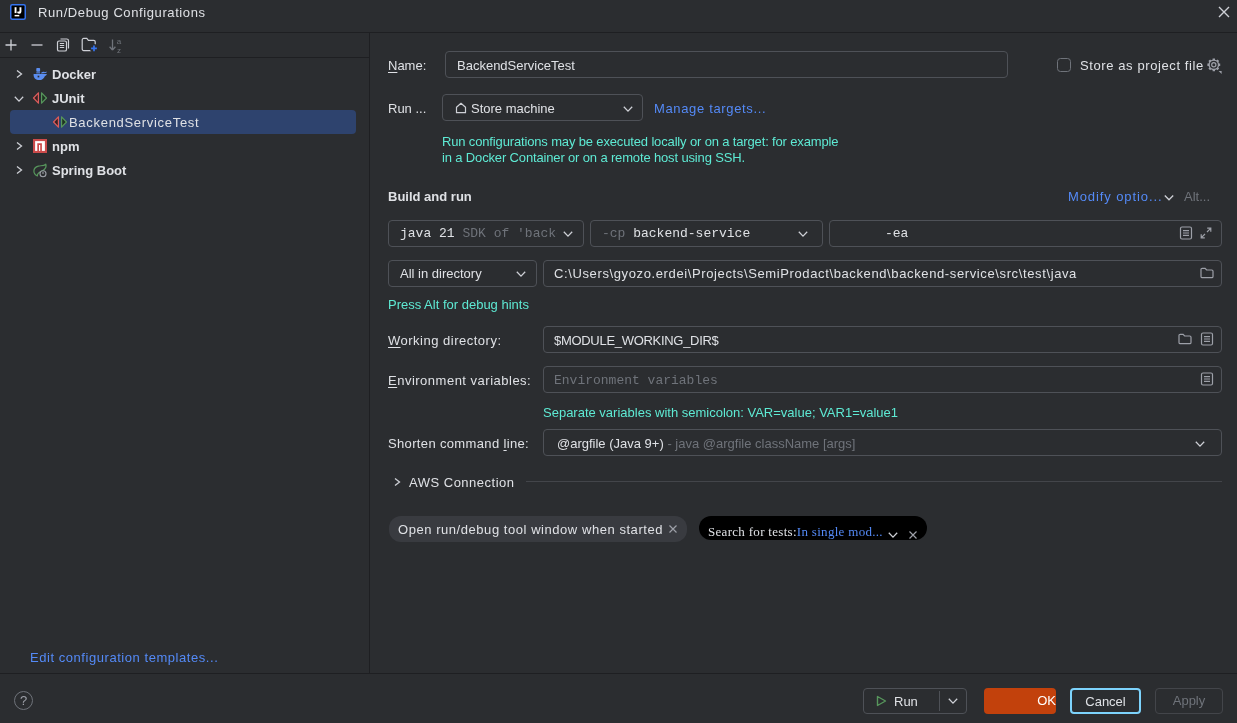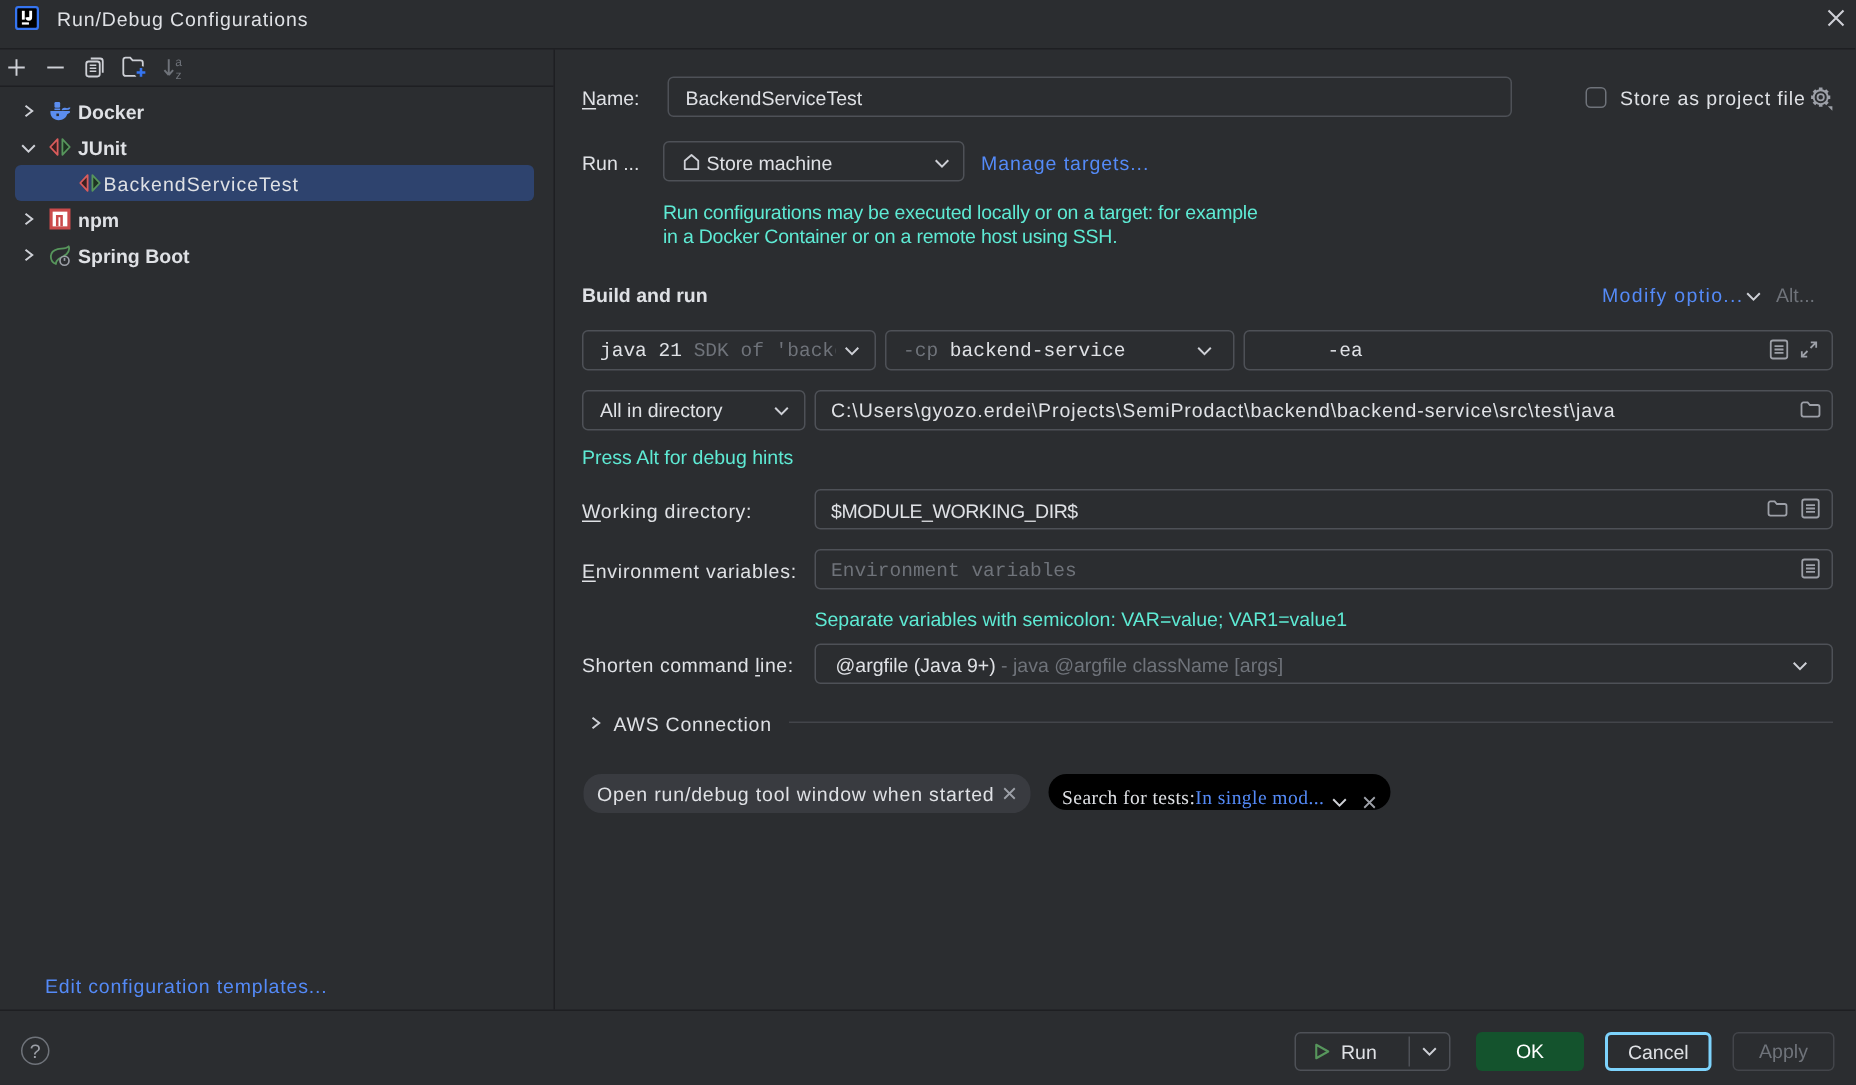--- a/index.html
+++ b/index.html
@@ -225,15 +225,15 @@
 <div class="abs" style="left:14px;top:691px;width:19px;height:19px;border:1px solid #6F737A;border-radius:50%;color:#9DA0A8;text-align:center;line-height:18px;font-size:13px;">?</div>
 <div class="abs" style="left:863px;top:688px;width:104px;height:26px;border:1px solid #4E5157;border-radius:4px;"></div>
 <svg class="abs" style="left:875px;top:694px;" width="13" height="14" viewBox="0 0 13 14">
   <path d="M2.5 2.5 L10.5 7 L2.5 11.5 Z" fill="none" stroke="#57965C" stroke-width="1.4" stroke-linejoin="round"></path>
 </svg>
 <div class="abs" style="left:894px;top:694px;">Run</div>
 <div class="abs" style="left:939px;top:691px;width:1px;height:20px;background:#4E5157;"></div>
 <svg class="abs" style="left:947px;top:696px;" width="12" height="10" viewBox="0 0 12 10">
     <path d="M1.8 2.8 L6 7.1 L10.2 2.8" stroke="#CED0D6" stroke-width="1.3" fill="none"></path>
   </svg>
-<div class="abs" style="left:984px;top:688px;width:72px;height:26px;background:#14532d;border-radius:4px;color:#fff;text-align:center;line-height:26px;">OK</div>
+<div class="abs" style="left:984px;top:688px;width:72px;height:26px;background:#c2410c;border-radius:4px;color:#fff;text-align:right;line-height:26px;">OK</div>
 <div class="abs" style="left:1070px;top:688px;width:71px;height:26px;border:2px solid #7dd3fc;border-radius:4px;text-align:center;line-height:24px;">Cancel</div>
 <div class="abs" style="left:1155px;top:688px;width:68px;height:26px;border:1px solid #43454A;border-radius:4px;text-align:center;line-height:24px;color:#6F737A;">Apply</div>
 
 </body></html>

